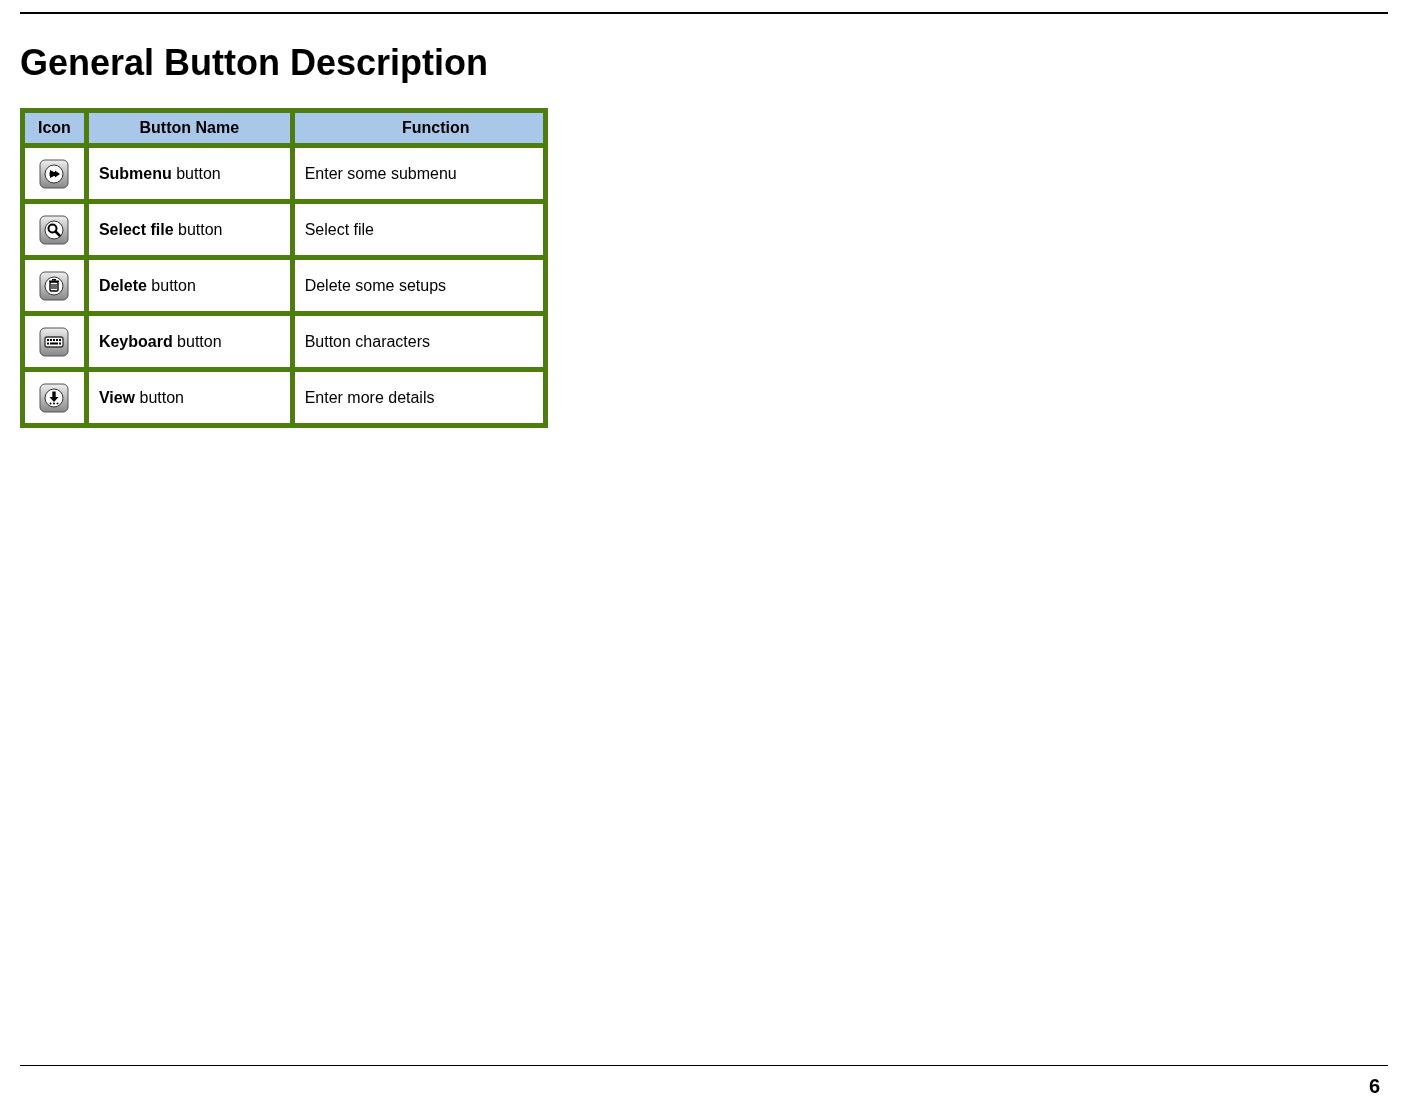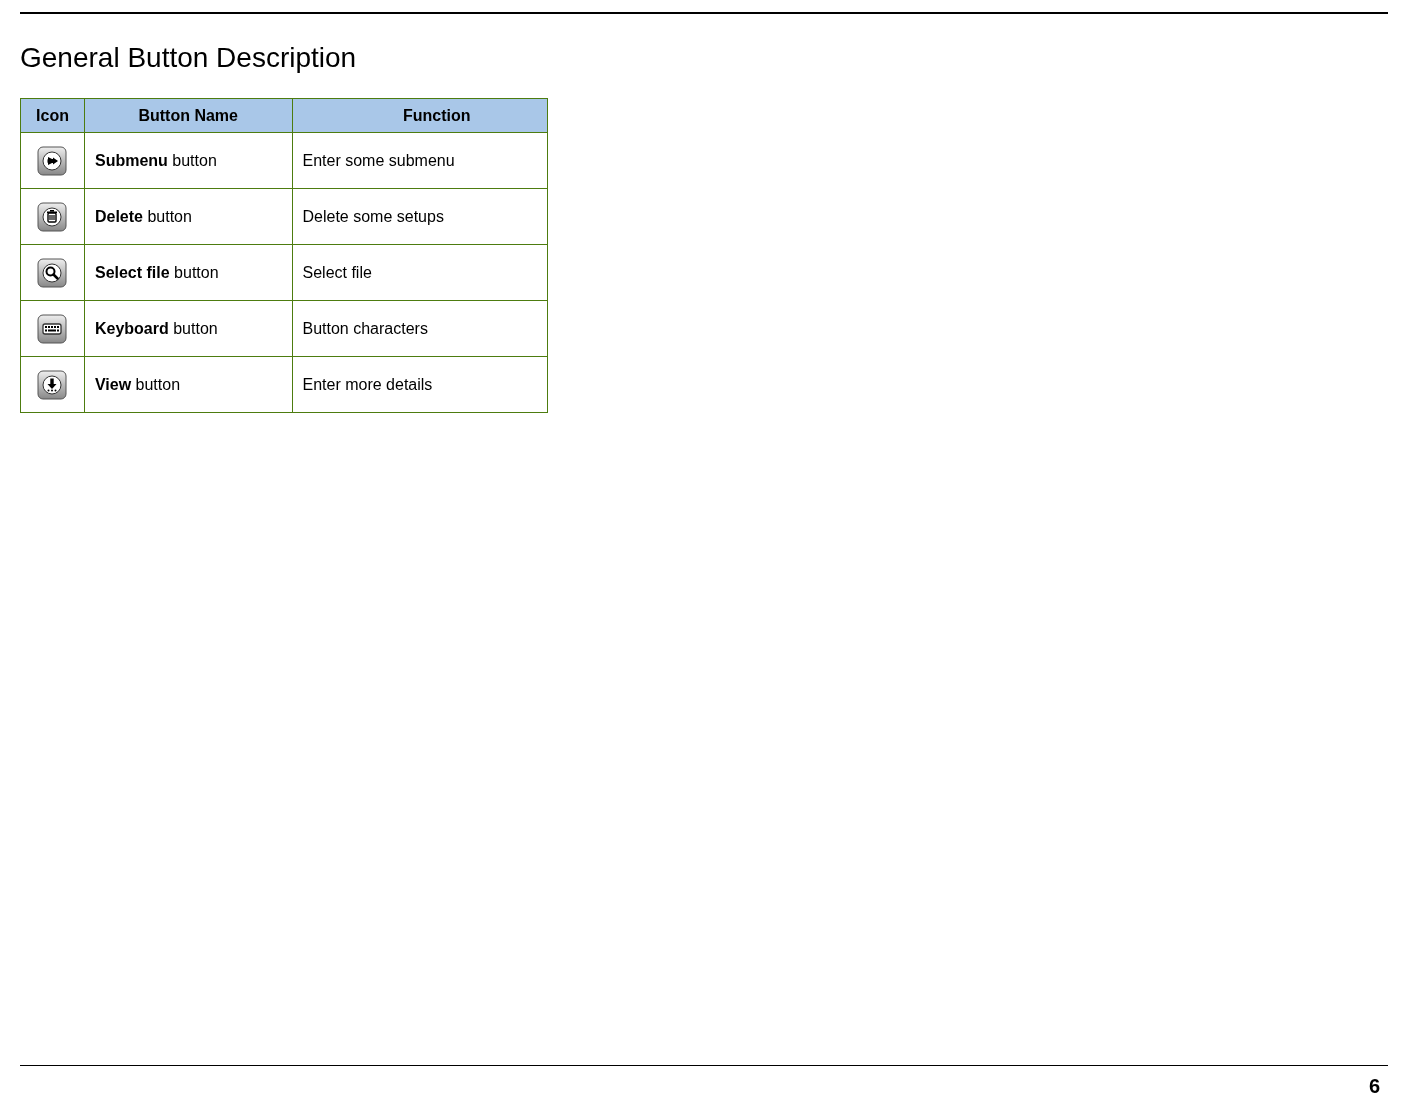--- a/index.html
+++ b/index.html
@@ -14,31 +14,31 @@
     position: relative;
   }
   .top-rule {
     border-top: 2px solid #000;
     margin: 12px 20px 0 20px;
   }
   .content {
     padding: 0 20px;
   }
   h1.page-title {
-    font-size: 28px;
-    font-weight: normal;
+    font-size: 36px;
+    font-weight: bold;
     margin: 28px 0 24px 0;
   }
   table.button-table {
     border-collapse: collapse;
     width: 528px;
   }
   table.button-table th,
   table.button-table td {
-    border: 1px solid #4d7c0f;
+    border: 5px solid #4d7c0f;
     padding: 0 10px;
     text-align: left;
     font-size: 16px;
     height: 56px;
     vertical-align: middle;
     margin-left: 44px;
   }
   table.button-table th {
     background: #a9c7e8;
     font-weight: bold;
@@ -123,50 +123,50 @@
         <td>Enter some submenu</td>
       </tr>
 
 
       <tr>
         <td class="icon-cell">
           <span class="icon-box">
             <svg viewBox="0 0 30 30">
               <rect x="1" y="1" width="28" height="28" rx="5" fill="url(#g1)" stroke="#555"></rect>
               <circle cx="15" cy="15" r="9" fill="#fff" stroke="#333"></circle>
+              <circle cx="13.5" cy="13.5" r="4" fill="none" stroke="#000" stroke-width="2"></circle>
+              <line x1="16.5" y1="16.5" x2="20.5" y2="20.5" stroke="#000" stroke-width="2.5" stroke-linecap="round"></line>
+            </svg>
+          </span>
+        </td>
+        <td class="name-cell">
+          <b>Select file</b><span> button</span>
+        </td>
+        <td>Select file</td>
+      </tr>
+
+      <tr>
+        <td class="icon-cell">
+          <span class="icon-box">
+            <svg viewBox="0 0 30 30">
+              <rect x="1" y="1" width="28" height="28" rx="5" fill="url(#g1)" stroke="#555"></rect>
+              <circle cx="15" cy="15" r="9" fill="#fff" stroke="#333"></circle>
               <rect x="11" y="11" width="8" height="9" rx="1" fill="none" stroke="#000" stroke-width="1.4"></rect>
               <rect x="10" y="9.5" width="10" height="1.6" fill="#000"></rect>
               <rect x="13" y="8" width="4" height="1.6" fill="#000"></rect>
               <line x1="13" y1="13" x2="13" y2="18" stroke="#000" stroke-width="1.2"></line>
               <line x1="15" y1="13" x2="15" y2="18" stroke="#000" stroke-width="1.2"></line>
               <line x1="17" y1="13" x2="17" y2="18" stroke="#000" stroke-width="1.2"></line>
             </svg>
           </span>
         </td>
         <td class="name-cell">
           <b>Delete</b><span> button</span>
         </td>
         <td>Delete some setups</td>
-      </tr>
-
-      <tr>
-        <td class="icon-cell">
-          <span class="icon-box">
-            <svg viewBox="0 0 30 30">
-              <rect x="1" y="1" width="28" height="28" rx="5" fill="url(#g1)" stroke="#555"></rect>
-              <circle cx="15" cy="15" r="9" fill="#fff" stroke="#333"></circle>
-              <circle cx="13.5" cy="13.5" r="4" fill="none" stroke="#000" stroke-width="2"></circle>
-              <line x1="16.5" y1="16.5" x2="20.5" y2="20.5" stroke="#000" stroke-width="2.5" stroke-linecap="round"></line>
-            </svg>
-          </span>
-        </td>
-        <td class="name-cell">
-          <b>Select file</b><span> button</span>
-        </td>
-        <td>Select file</td>
       </tr>
 
       <tr>
         <td class="icon-cell">
           <span class="icon-box">
             <svg viewBox="0 0 30 30">
               <rect x="1" y="1" width="28" height="28" rx="5" fill="url(#g1)" stroke="#555"></rect>
               <rect x="6" y="10" width="18" height="10" rx="2" fill="#fff" stroke="#333" stroke-width="1.3"></rect>
               <rect x="8" y="12" width="2" height="2" fill="#000"></rect>
               <rect x="11" y="12" width="2" height="2" fill="#000"></rect>

